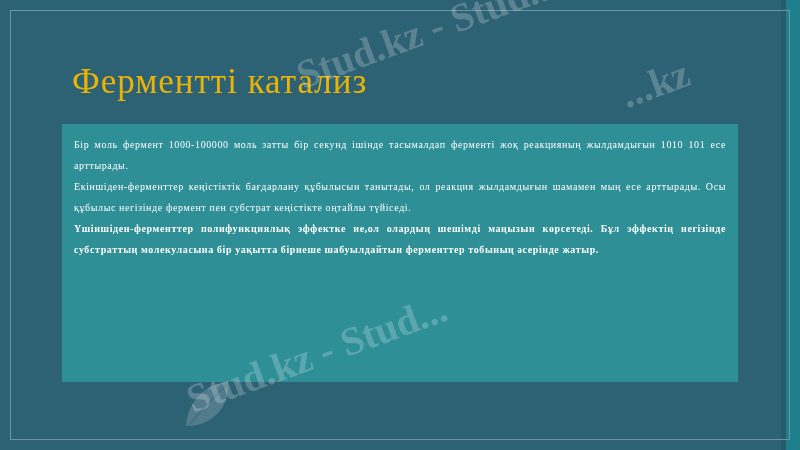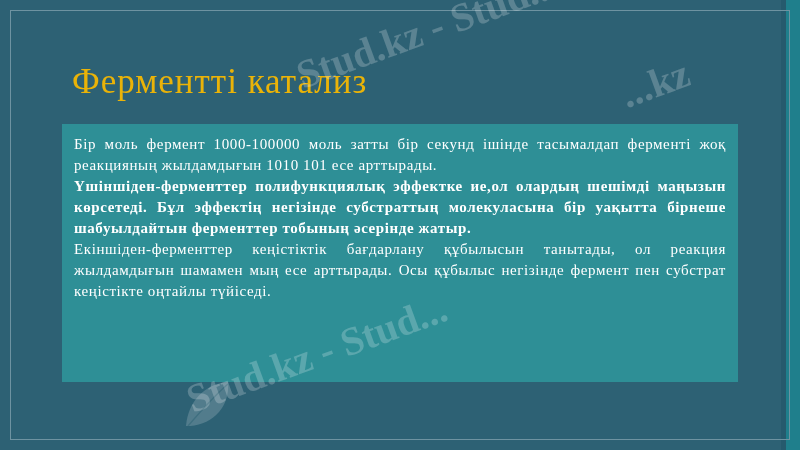--- a/index.html
+++ b/index.html
@@ -69,21 +69,21 @@
     width: 676px;
     height: 258px;
     background: #2e8f96;
     z-index: 2;
     box-sizing: border-box;
     padding: 10px 12px 8px 12px;
   }
   .para {
     color: #ffffff;
     font-family: "Liberation Serif", serif;
-    font-size: 15px;
+    font-size: 10px;
     line-height: 21px;
     text-align: justify;
     letter-spacing: 0.6px;
     margin: 0;
   }
   .para.bold {
     font-weight: bold;
   }
   
   .wm {
@@ -116,22 +116,22 @@
 
 <div class="slide">
 
   <div class="right-stripe-inner"></div>
   <div class="right-stripe"></div>
 
   <div class="title">Ферментті катализ</div>
 
   <div class="body-box">
     <p class="para">Бір моль фермент 1000-100000 моль затты бір секунд ішінде тасымалдап ферменті жоқ реакцияның жылдамдығын 1010 101 есе арттырады.</p>
+    <p class="para">Екіншіден-ферменттер кеңістіктік бағдарлану құбылысын танытады, ол реакция жылдамдығын шамамен мың есе арттырады. Осы құбылыс негізінде фермент пен субстрат кеңістікте оңтайлы түйіседі.</p>
     <p class="para bold">Үшіншіден-ферменттер полифункциялық эффектке ие,ол олардың шешімді маңызын көрсетеді. Бұл эффектің негізінде субстраттың молекуласына бір уақытта бірнеше шабуылдайтын ферменттер тобының әсерінде жатыр.</p>
-    <p class="para">Екіншіден-ферменттер кеңістіктік бағдарлану құбылысын танытады, ол реакция жылдамдығын шамамен мың есе арттырады. Осы құбылыс негізінде фермент пен субстрат кеңістікте оңтайлы түйіседі.</p>
   </div>
 
   <div class="wm wm1">Stud.kz - Stud...</div>
   <div class="wm wm2">...kz</div>
   <div class="wm wm3">Stud.kz - Stud...</div>
 
   <svg class="wm-leaf" viewBox="0 0 60 60">
     <path d="M8 52 C10 28 26 10 50 8 C52 32 36 50 12 52 Z" fill="#ffffff" opacity="0.5"></path>
     <path d="M10 52 C22 38 36 22 50 10" stroke="#2d6174" stroke-width="1.5" fill="none" opacity="0.5"></path>
   </svg>

